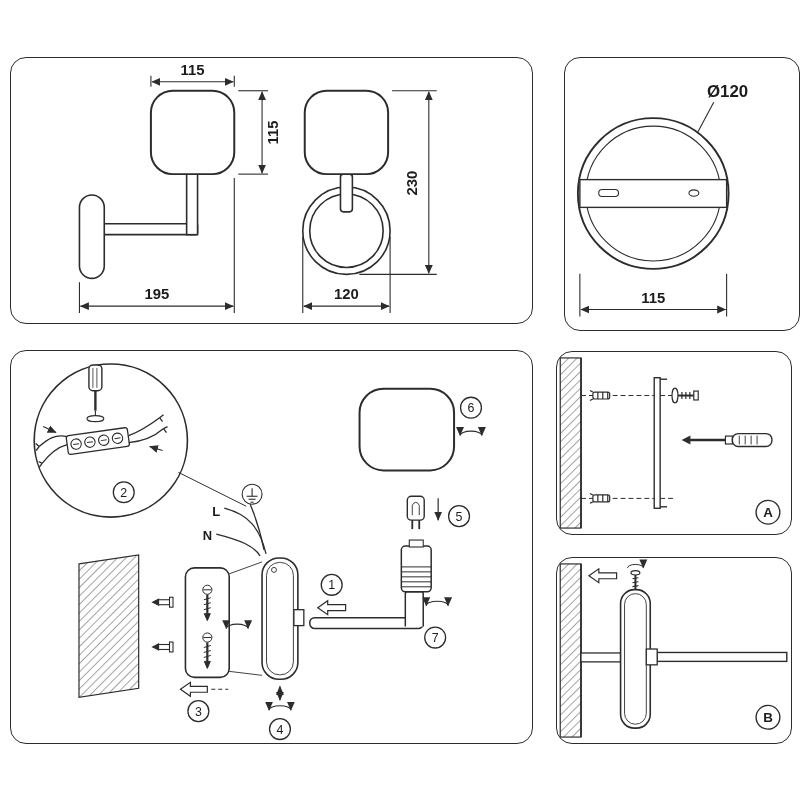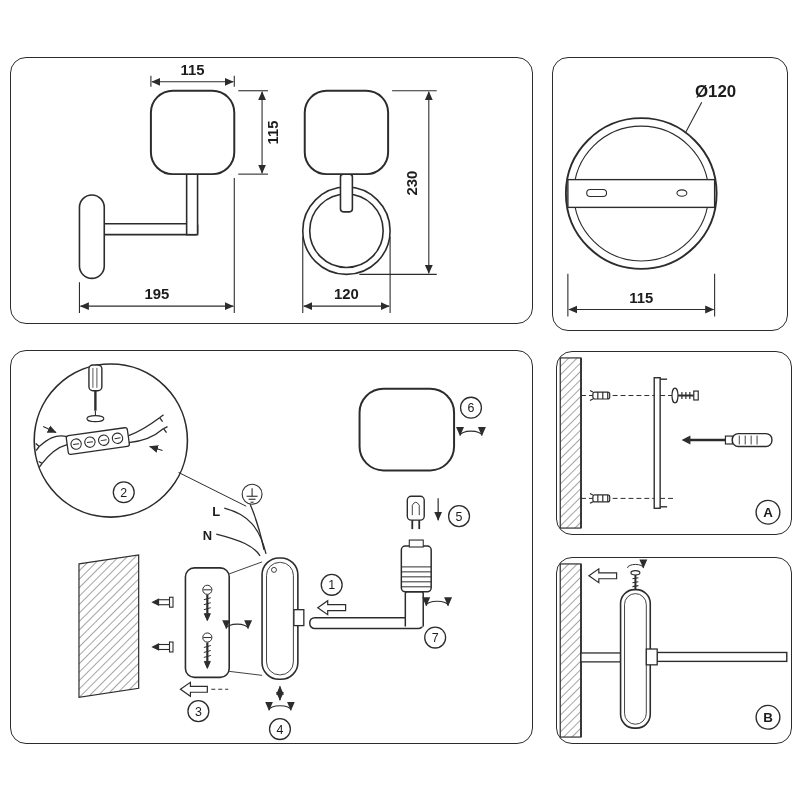--- a/index.html
+++ b/index.html
@@ -8,21 +8,21 @@
     background:#ffffff;
     font-family:"Liberation Sans", sans-serif;
   }
   .panel{
     position:absolute;background:#fff;
     border:1.7px solid #2c2c2c;border-radius:16px;
     box-sizing:border-box;
   }
   .panel > svg{display:block;width:100%;height:100%}
   #panel-dims{left:10px;top:57px;width:523px;height:267px}
-  #panel-top{left:552px;top:57px;width:236px;height:274px}
+  #panel-top{left:564px;top:57px;width:236px;height:274px}
   #panel-install{left:10px;top:350px;width:523px;height:394px}
   #panel-a{left:556px;top:351px;width:236px;height:184px}
   #panel-b{left:556px;top:557px;width:236px;height:187px}
   svg text{fill:#1c1c1c;font-family:"Liberation Sans", sans-serif}
   .dim{font-size:15px;font-weight:bold}
   .dia{font-size:17px;font-weight:bold}
   .badge-num{font-size:12.5px;font-weight:normal}
   .badge-let{font-size:13.5px;font-weight:bold}
   .wire-lbl{font-size:13px;font-weight:bold}
 </style>

